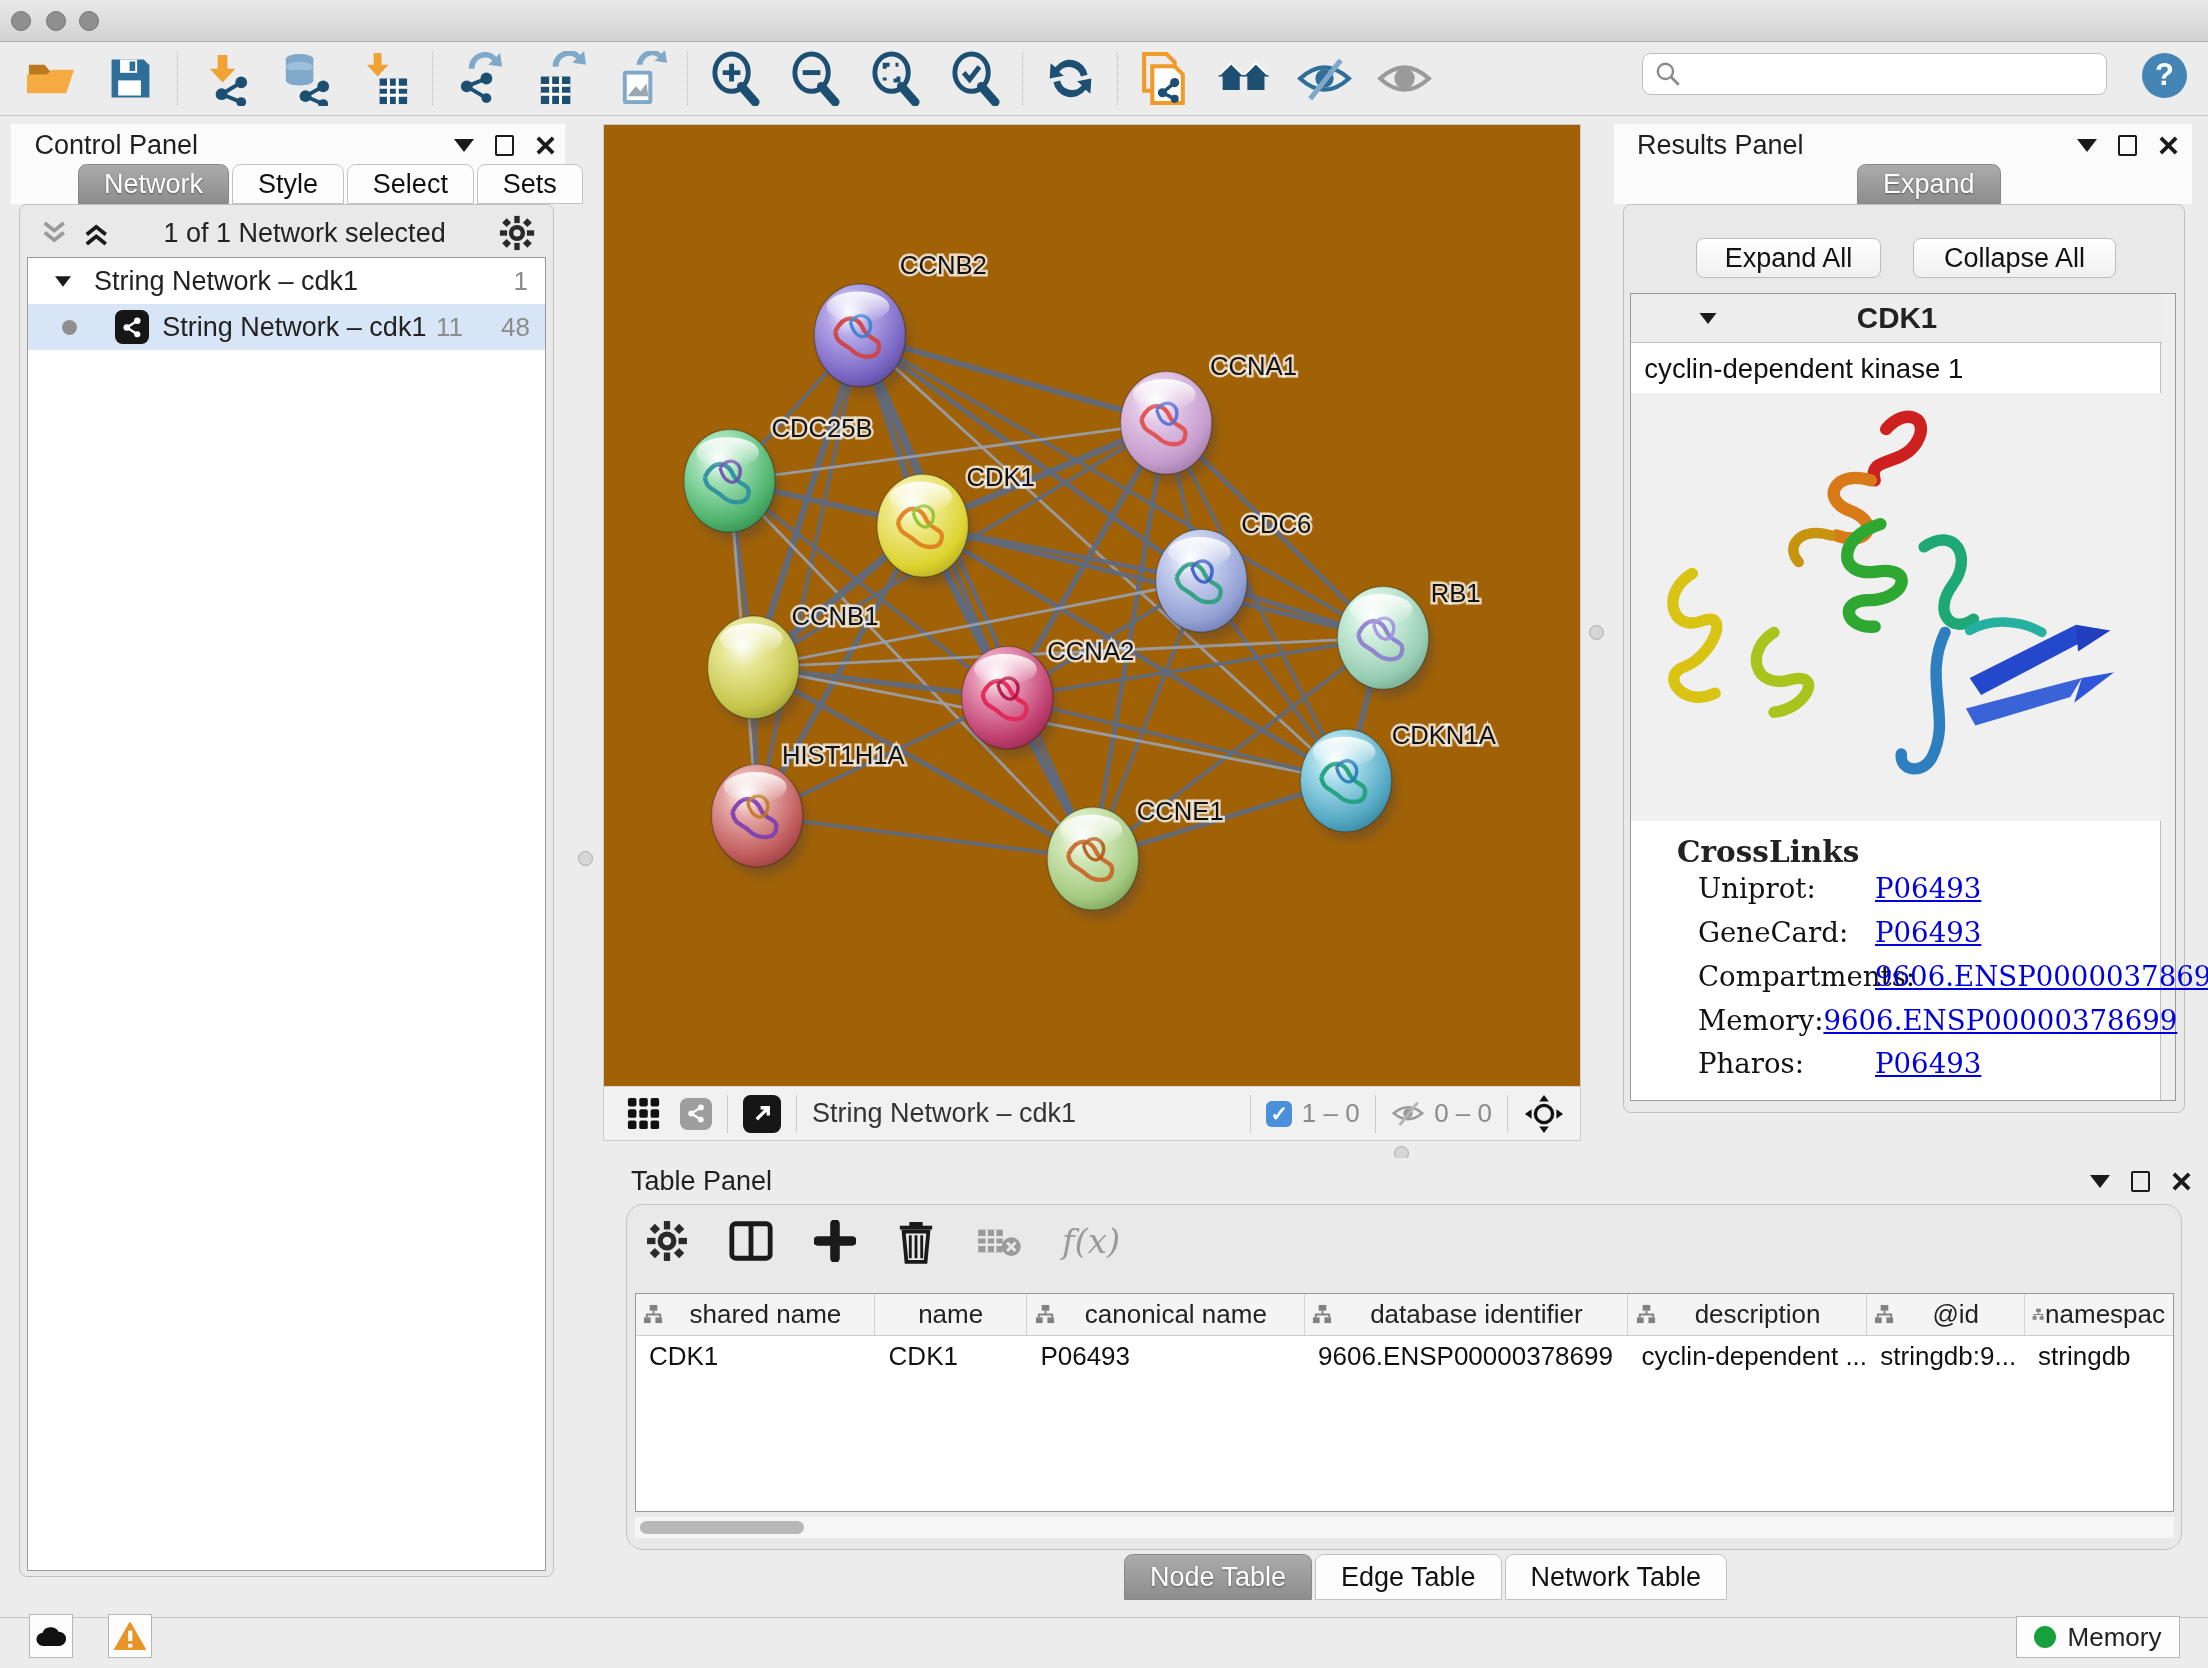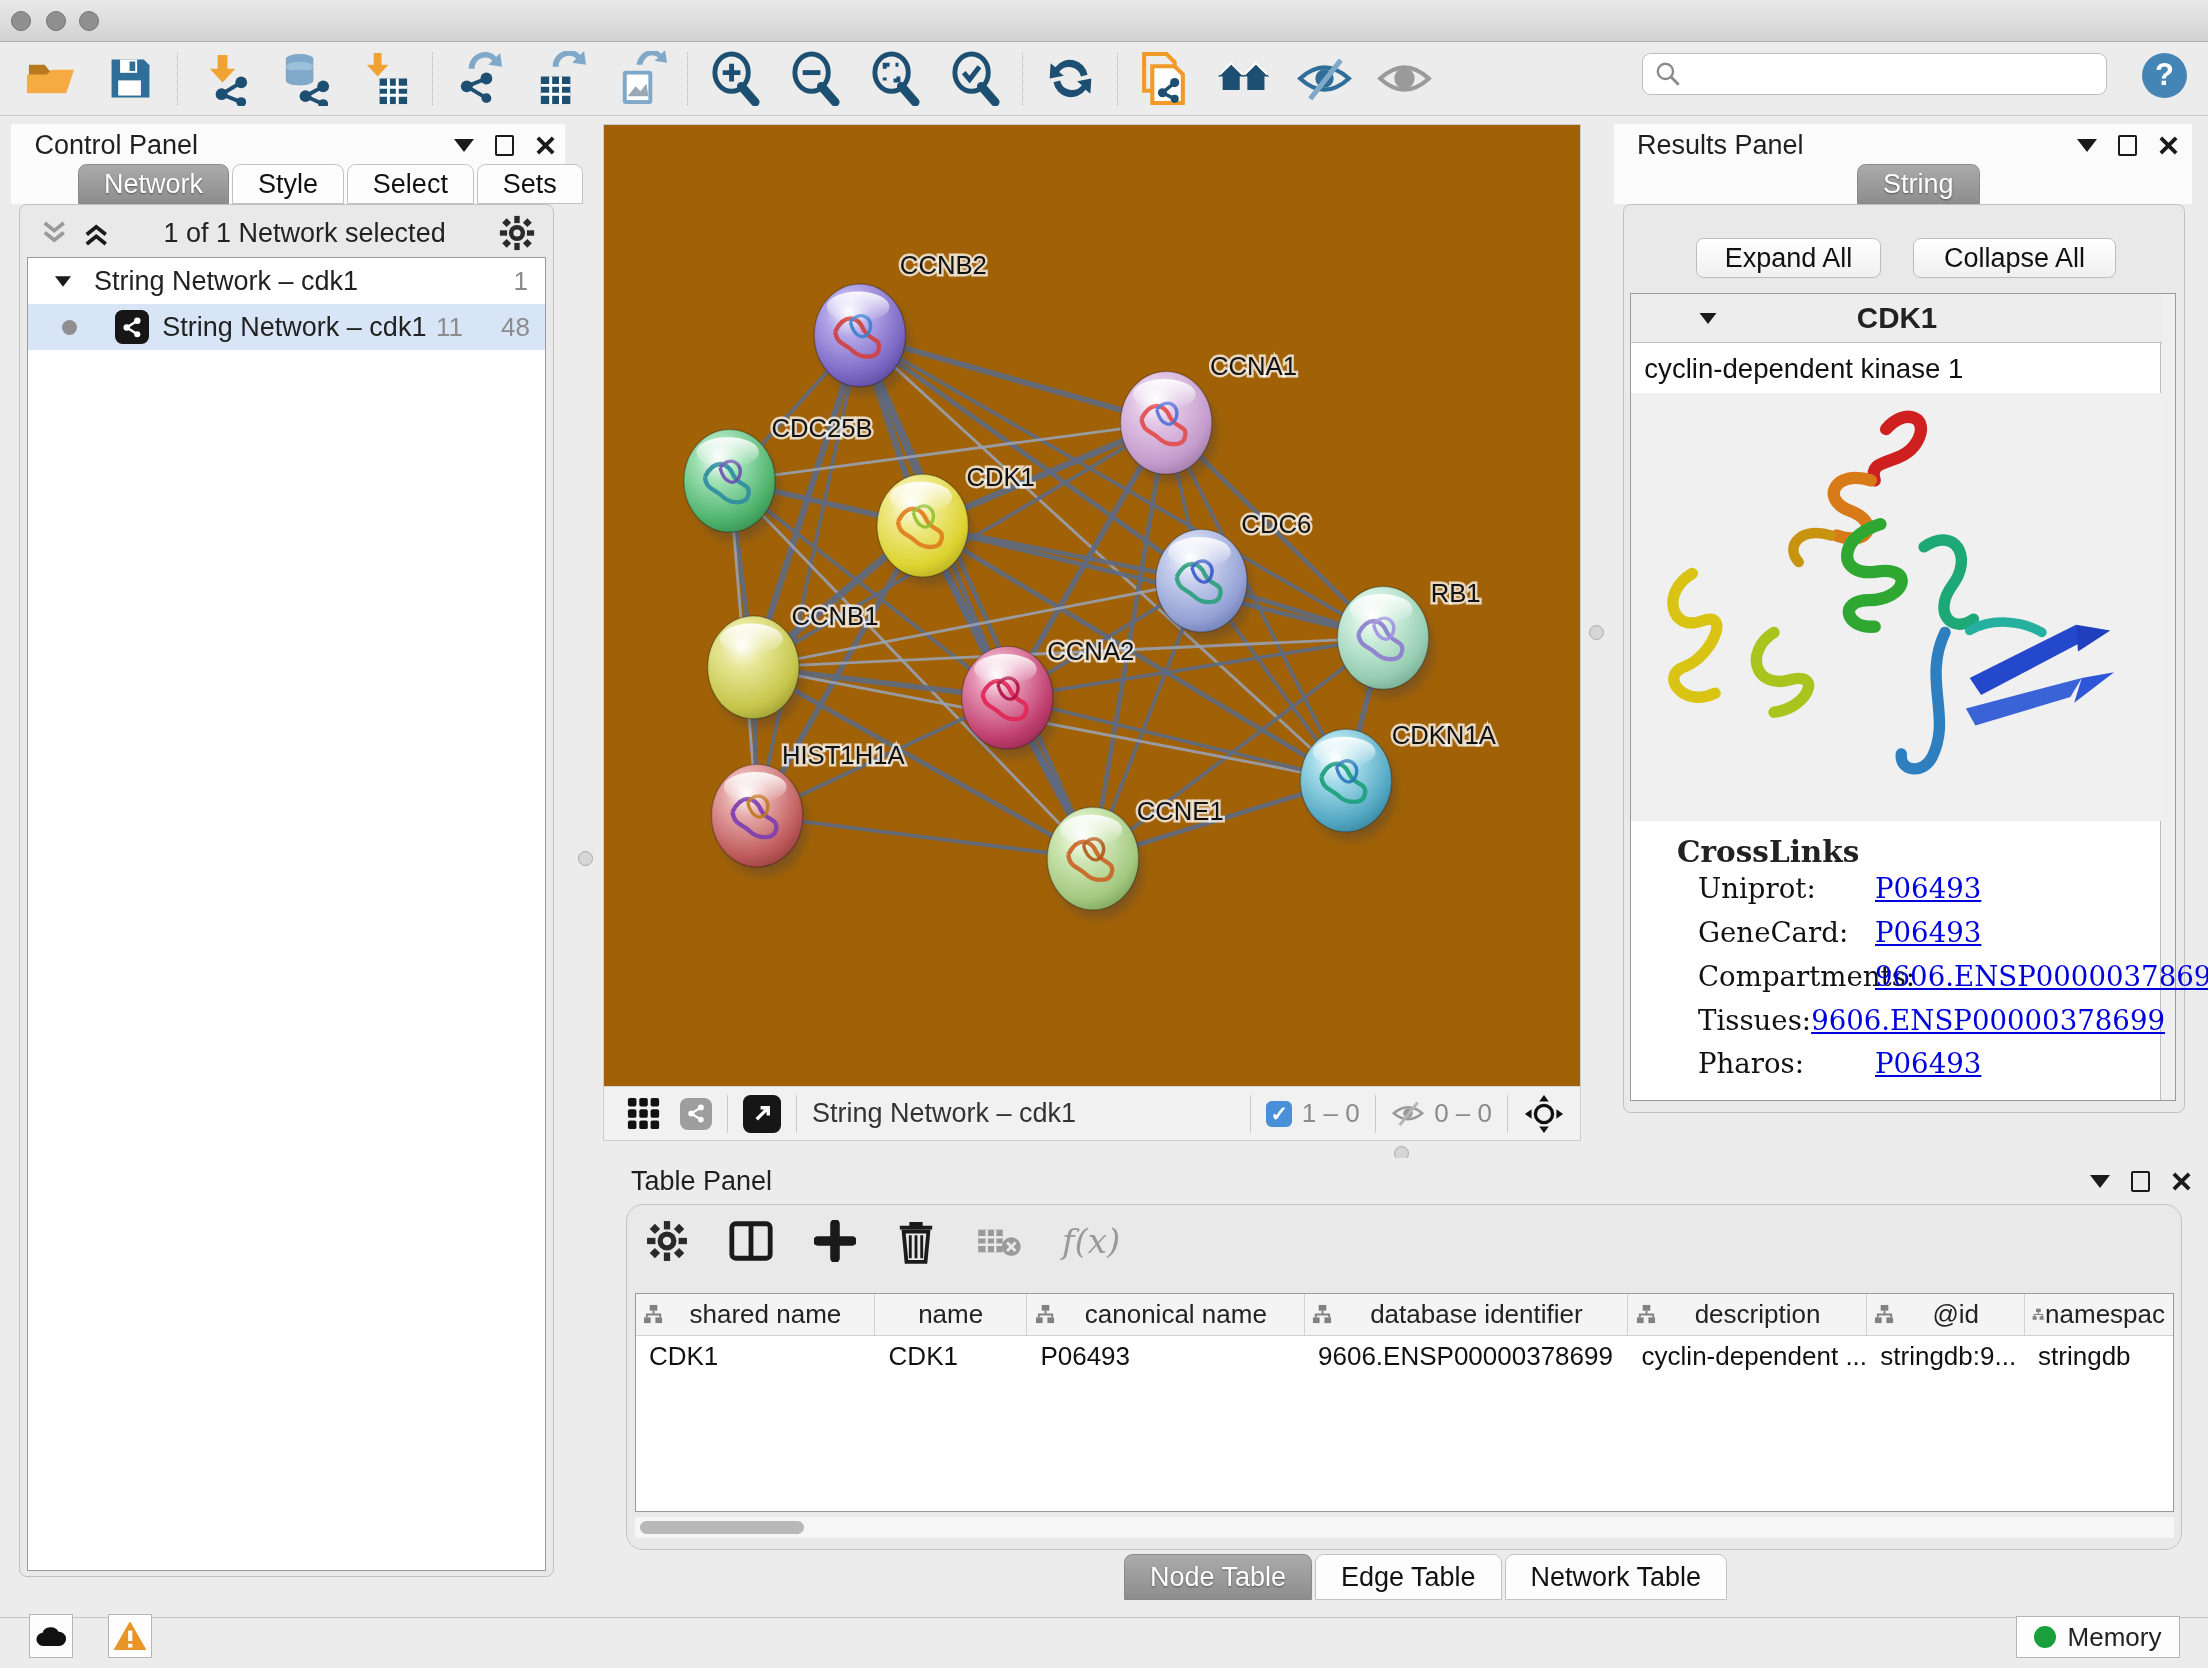--- a/index.html
+++ b/index.html
@@ -625,21 +625,21 @@
   <div class="panel-title" style="position:absolute;left:23px;top:5.7px;">Results Panel</div>
   <div class="chrome" style="right:13.3px;top:11.4px;">
     <div class="caret-down"></div>
     <div class="maxbox"></div>
     <svg width="21" height="21" viewBox="0 0 22 22">
       <path d="M3 3 L19 19 M19 3 L3 19" stroke="#1a1a1a" stroke-width="4"></path>
     </svg>
   </div>
 </div>
 <div class="tabbar" style="left:1857px;top:164px;">
-  <div class="tab sel">String</div>
+  <div class="tab sel">Expand</div>
 </div>
 <div class="subpanel" style="left:1623px;top:204px;width:562px;height:909px;">
   <div class="btn" style="position:absolute;left:72px;top:33px;width:185px;height:40px;">Expand All</div>
   <div class="btn" style="position:absolute;left:289px;top:33px;width:203px;height:40px;">Collapse All</div>
 </div>
 <div class="res-inner">
   <div class="res-scroll"></div>
   <div class="res-genehdr">
     <div class="caret-down" style="margin-left:67px;transform:scale(.85);"></div>
     <span style="flex:1;text-align:center;font-size:29.5px;font-weight:bold;margin-right:86px;">CDK1</span>
@@ -671,21 +671,21 @@
   </div>
   <div class="xl-row serif" style="top:622px;">
     <span class="xl-label">GeneCard:</span>
     <a class="xl-link">P06493</a>
   </div>
   <div class="xl-row serif" style="top:666px;">
     <span class="xl-label">Compartments:</span>
     <a class="xl-link">9606.ENSP00000378699</a>
   </div>
   <div class="xl-row serif" style="top:710px;">
-    <span class="xl-label">Tissues:</span>
+    <span class="xl-label">Memory:</span>
     <a class="xl-link">9606.ENSP00000378699</a>
   </div>
   <div class="xl-row serif" style="top:753px;">
     <span class="xl-label">Pharos:</span>
     <a class="xl-link">P06493</a>
   </div>
 </div>
 
 <div class="tbl-header">
   <div class="panel-title" style="position:absolute;left:17px;top:7.6px;">Table Panel</div>

